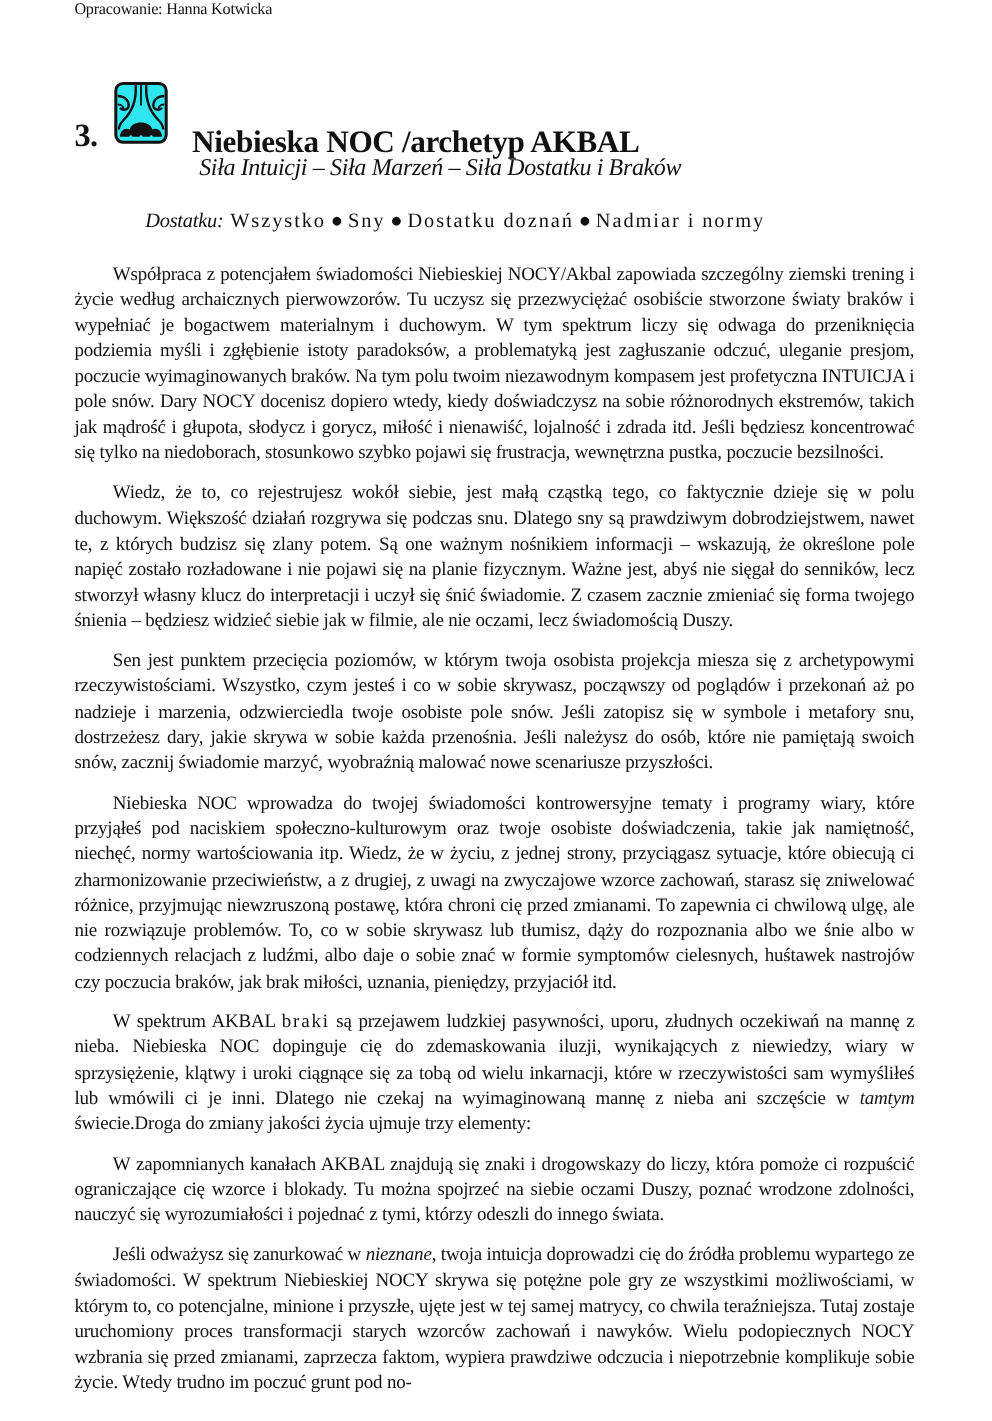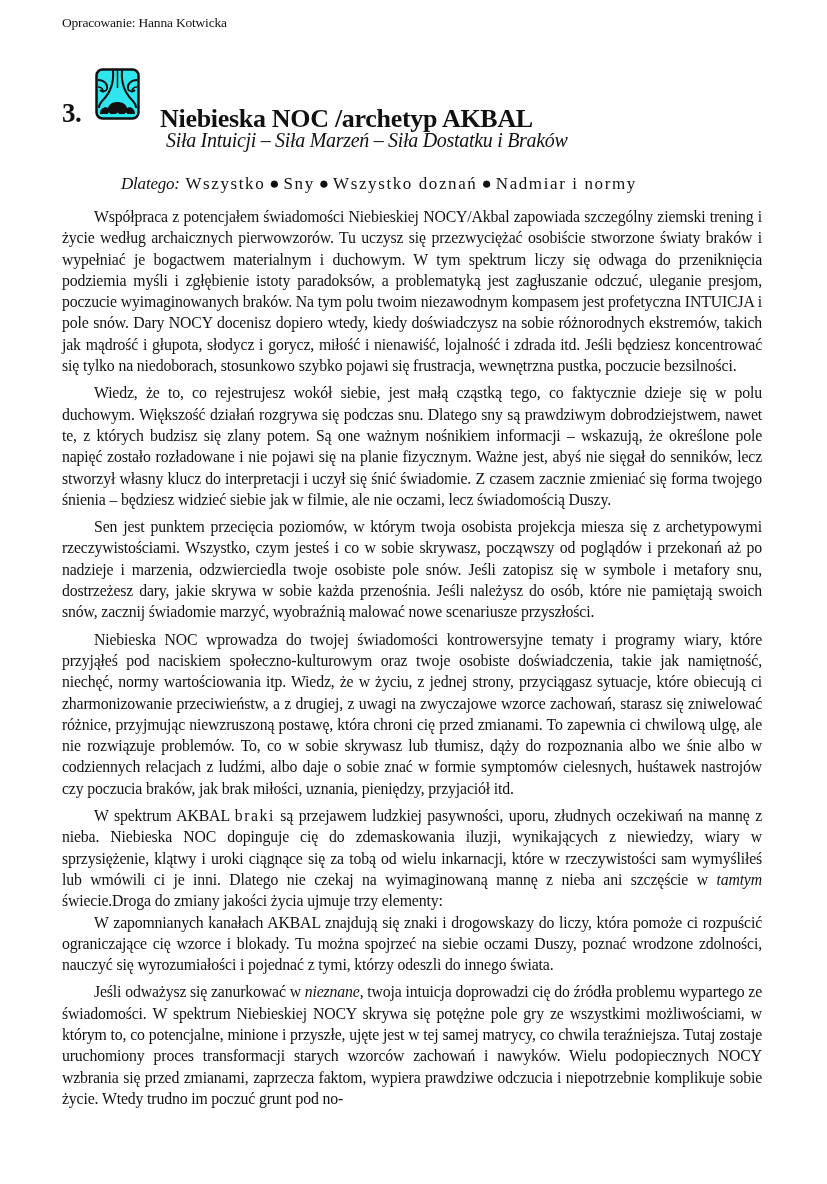--- a/index.html
+++ b/index.html
@@ -1,21 +1,21 @@
 <!DOCTYPE html>
 <html><head>
 <meta charset="utf-8">
 <style>
   html, body { margin: 0; padding: 0; background: #ffffff; }
   body {
     width: 827px; height: 1184px; position: relative; overflow: hidden;
     font-family: "Liberation Serif", "DejaVu Serif", serif; color: #111;
   }
   .author {
-    position: absolute; left: 62px; top: 15px;
+    position: absolute; left: 62px; top: 0;
     font-size: 13.5px; letter-spacing: -0.2px; text-align: right;
   }
   .heading-row { position: absolute; left: 62px; top: 68px; height: 60px; width: 760px; }
   .heading-num {
     position: absolute; left: 0; top: 30px;
     font-size: 27px; font-weight: bold; letter-spacing: -0.5px;
   }
   .glyph {
     position: absolute; left: 33px; top: 0; width: 45px; height: 52px;
   }
@@ -31,21 +31,21 @@
     position: absolute; left: 121px; top: 174px;
     font-size: 17px; letter-spacing: 1.6px; white-space: nowrap;
   }
   .topics .lbl { font-style: italic; letter-spacing: -0.2px; }
   .topics .dot { letter-spacing: 0; margin: 0 4px; }
   .body-text {
     position: absolute; left: 62px; top: 206px; width: 700px;
     font-size: 15.8px; line-height: 21.3px; text-align: justify;
     letter-spacing: -0.15px;
   }
-  .body-text p { margin: 0 0 6px 0; text-indent: 32px; }
+  .body-text p { margin: 12px 0 6px 0; text-indent: 32px; }
   .body-text p.tight { margin-bottom: 0; }
   .body-text .spaced { letter-spacing: 1.5px; }
   .body-text .center-bold {
     text-align: center; font-weight: bold; text-indent: 0; margin: 0;
   }
 </style>
 </head>
 <body>
 
 <div class="author">Opracowanie: Hanna Kotwicka</div>
@@ -68,22 +68,22 @@
     <circle cx="14" cy="46" r="1.2" fill="#2fe6ee"></circle>
     <circle cx="22.5" cy="46" r="1.2" fill="#2fe6ee"></circle>
     <circle cx="31" cy="46" r="1.2" fill="#2fe6ee"></circle>
   </svg>
   <div class="heading-title">Niebieska NOC /archetyp AKBAL</div>
 </div>
 
 <div class="subtitle">Siła Intuicji – Siła Marzeń – Siła Dostatku i Braków</div>
 
 <div class="topics">
-  <span class="lbl">Dlatego:</span>
-  <span>Wszystko</span><span class="dot">●</span><span>Sny</span><span class="dot">●</span><span>Wszystko doznań</span><span class="dot">●</span><span>Nadmiar i normy</span>
+  <span class="lbl">Dostatku:</span>
+  <span>Wszystko</span><span class="dot">●</span><span>Sny</span><span class="dot">●</span><span>Dostatku doznań</span><span class="dot">●</span><span>Nadmiar i normy</span>
 </div>
 
 <div class="body-text">
   <p>Współpraca z potencjałem świadomości Niebieskiej NOCY/Akbal zapowiada szczególny ziemski trening i życie według archaicznych pierwowzorów. Tu uczysz się przezwyciężać osobiście stworzone światy braków i wypełniać je bogactwem materialnym i duchowym. W tym spektrum liczy się odwaga do przeniknięcia podziemia myśli i zgłębienie istoty paradoksów, a problematyką jest zagłuszanie odczuć, uleganie presjom, poczucie wyimaginowanych braków. Na tym polu twoim niezawodnym kompasem jest profetyczna INTUICJA i pole snów. Dary NOCY docenisz dopiero wtedy, kiedy doświadczysz na sobie różnorodnych ekstremów, takich jak mądrość i głupota, słodycz i gorycz, miłość i nienawiść, lojalność i zdrada itd. Jeśli będziesz koncentrować się tylko na niedoborach, stosunkowo szybko pojawi się frustracja, wewnętrzna pustka, poczucie bezsilności.</p>
   <p>Wiedz, że to, co rejestrujesz wokół siebie, jest małą cząstką tego, co faktycznie dzieje się w polu duchowym. Większość działań rozgrywa się podczas snu. Dlatego sny są prawdziwym dobrodziejstwem, nawet te, z których budzisz się zlany potem. Są one ważnym nośnikiem informacji – wskazują, że określone pole napięć zostało rozładowane i nie pojawi się na planie fizycznym. Ważne jest, abyś nie sięgał do senników, lecz stworzył własny klucz do interpretacji i uczył się śnić świadomie. Z czasem zacznie zmieniać się forma twojego śnienia – będziesz widzieć siebie jak w filmie, ale nie oczami, lecz świadomością Duszy.</p>
   <p>Sen jest punktem przecięcia poziomów, w którym twoja osobista projekcja miesza się z archetypowymi rzeczywistościami. Wszystko, czym jesteś i co w sobie skrywasz, począwszy od poglądów i przekonań aż po nadzieje i marzenia, odzwierciedla twoje osobiste pole snów. Jeśli zatopisz się w symbole i metafory snu, dostrzeżesz dary, jakie skrywa w sobie każda przenośnia. Jeśli należysz do osób, które nie pamiętają swoich snów, zacznij świadomie marzyć, wyobraźnią malować nowe scenariusze przyszłości.</p>
   <p>Niebieska NOC wprowadza do twojej świadomości kontrowersyjne tematy i programy wiary, które przyjąłeś pod naciskiem społeczno-kulturowym oraz twoje osobiste doświadczenia, takie jak namiętność, niechęć, normy wartościowania itp. Wiedz, że w życiu, z jednej strony, przyciągasz sytuacje, które obiecują ci zharmonizowanie przeciwieństw, a z drugiej, z uwagi na zwyczajowe wzorce zachowań, starasz się zniwelować różnice, przyjmując niewzruszoną postawę, która chroni cię przed zmianami. To zapewnia ci chwilową ulgę, ale nie rozwiązuje problemów. To, co w sobie skrywasz lub tłumisz, dąży do rozpoznania albo we śnie albo w codziennych relacjach z ludźmi, albo daje o sobie znać w formie symptomów cielesnych, huśtawek nastrojów czy poczucia braków, jak brak miłości, uznania, pieniędzy, przyjaciół itd.</p>
   <p class="tight"><span>W spektrum AKBAL </span><span class="spaced">braki</span><span> są przejawem ludzkiej pasywności, uporu, złudnych oczekiwań na mannę z nieba. Niebieska NOC dopinguje cię do zdemaskowania iluzji, wynikających z niewiedzy, wiary w sprzysiężenie, klątwy i uroki ciągnące się za tobą od wielu inkarnacji, które w rzeczywistości sam wymyśliłeś lub wmówili ci je inni. Dlatego nie czekaj na wyimaginowaną mannę z nieba ani szczęście w </span><em>tamtym</em><span> świecie.Droga do zmiany jakości życia ujmuje trzy elementy:</span></p>
   <p>W zapomnianych kanałach AKBAL znajdują się znaki i drogowskazy do liczy, która pomoże ci rozpuścić ograniczające cię wzorce i blokady. Tu można spojrzeć na siebie oczami Duszy, poznać wrodzone zdolności, nauczyć się wyrozumiałości i pojednać z tymi, którzy odeszli do innego świata.</p>
   <p><span>Jeśli odważysz się zanurkować w </span><em>nieznane</em><span>, twoja intuicja doprowadzi cię do źródła problemu wypartego ze świadomości. W spektrum Niebieskiej NOCY skrywa się potężne pole gry ze wszystkimi możliwościami, w którym to, co potencjalne, minione i przyszłe, ujęte jest w tej samej matrycy, co chwila teraźniejsza. Tutaj zostaje uruchomiony proces transformacji starych wzorców zachowań i nawyków. Wielu podopiecznych NOCY wzbrania się przed zmianami, zaprzecza faktom, wypiera prawdziwe odczucia i niepotrzebnie komplikuje sobie życie. Wtedy trudno im poczuć grunt pod no-</span></p>

